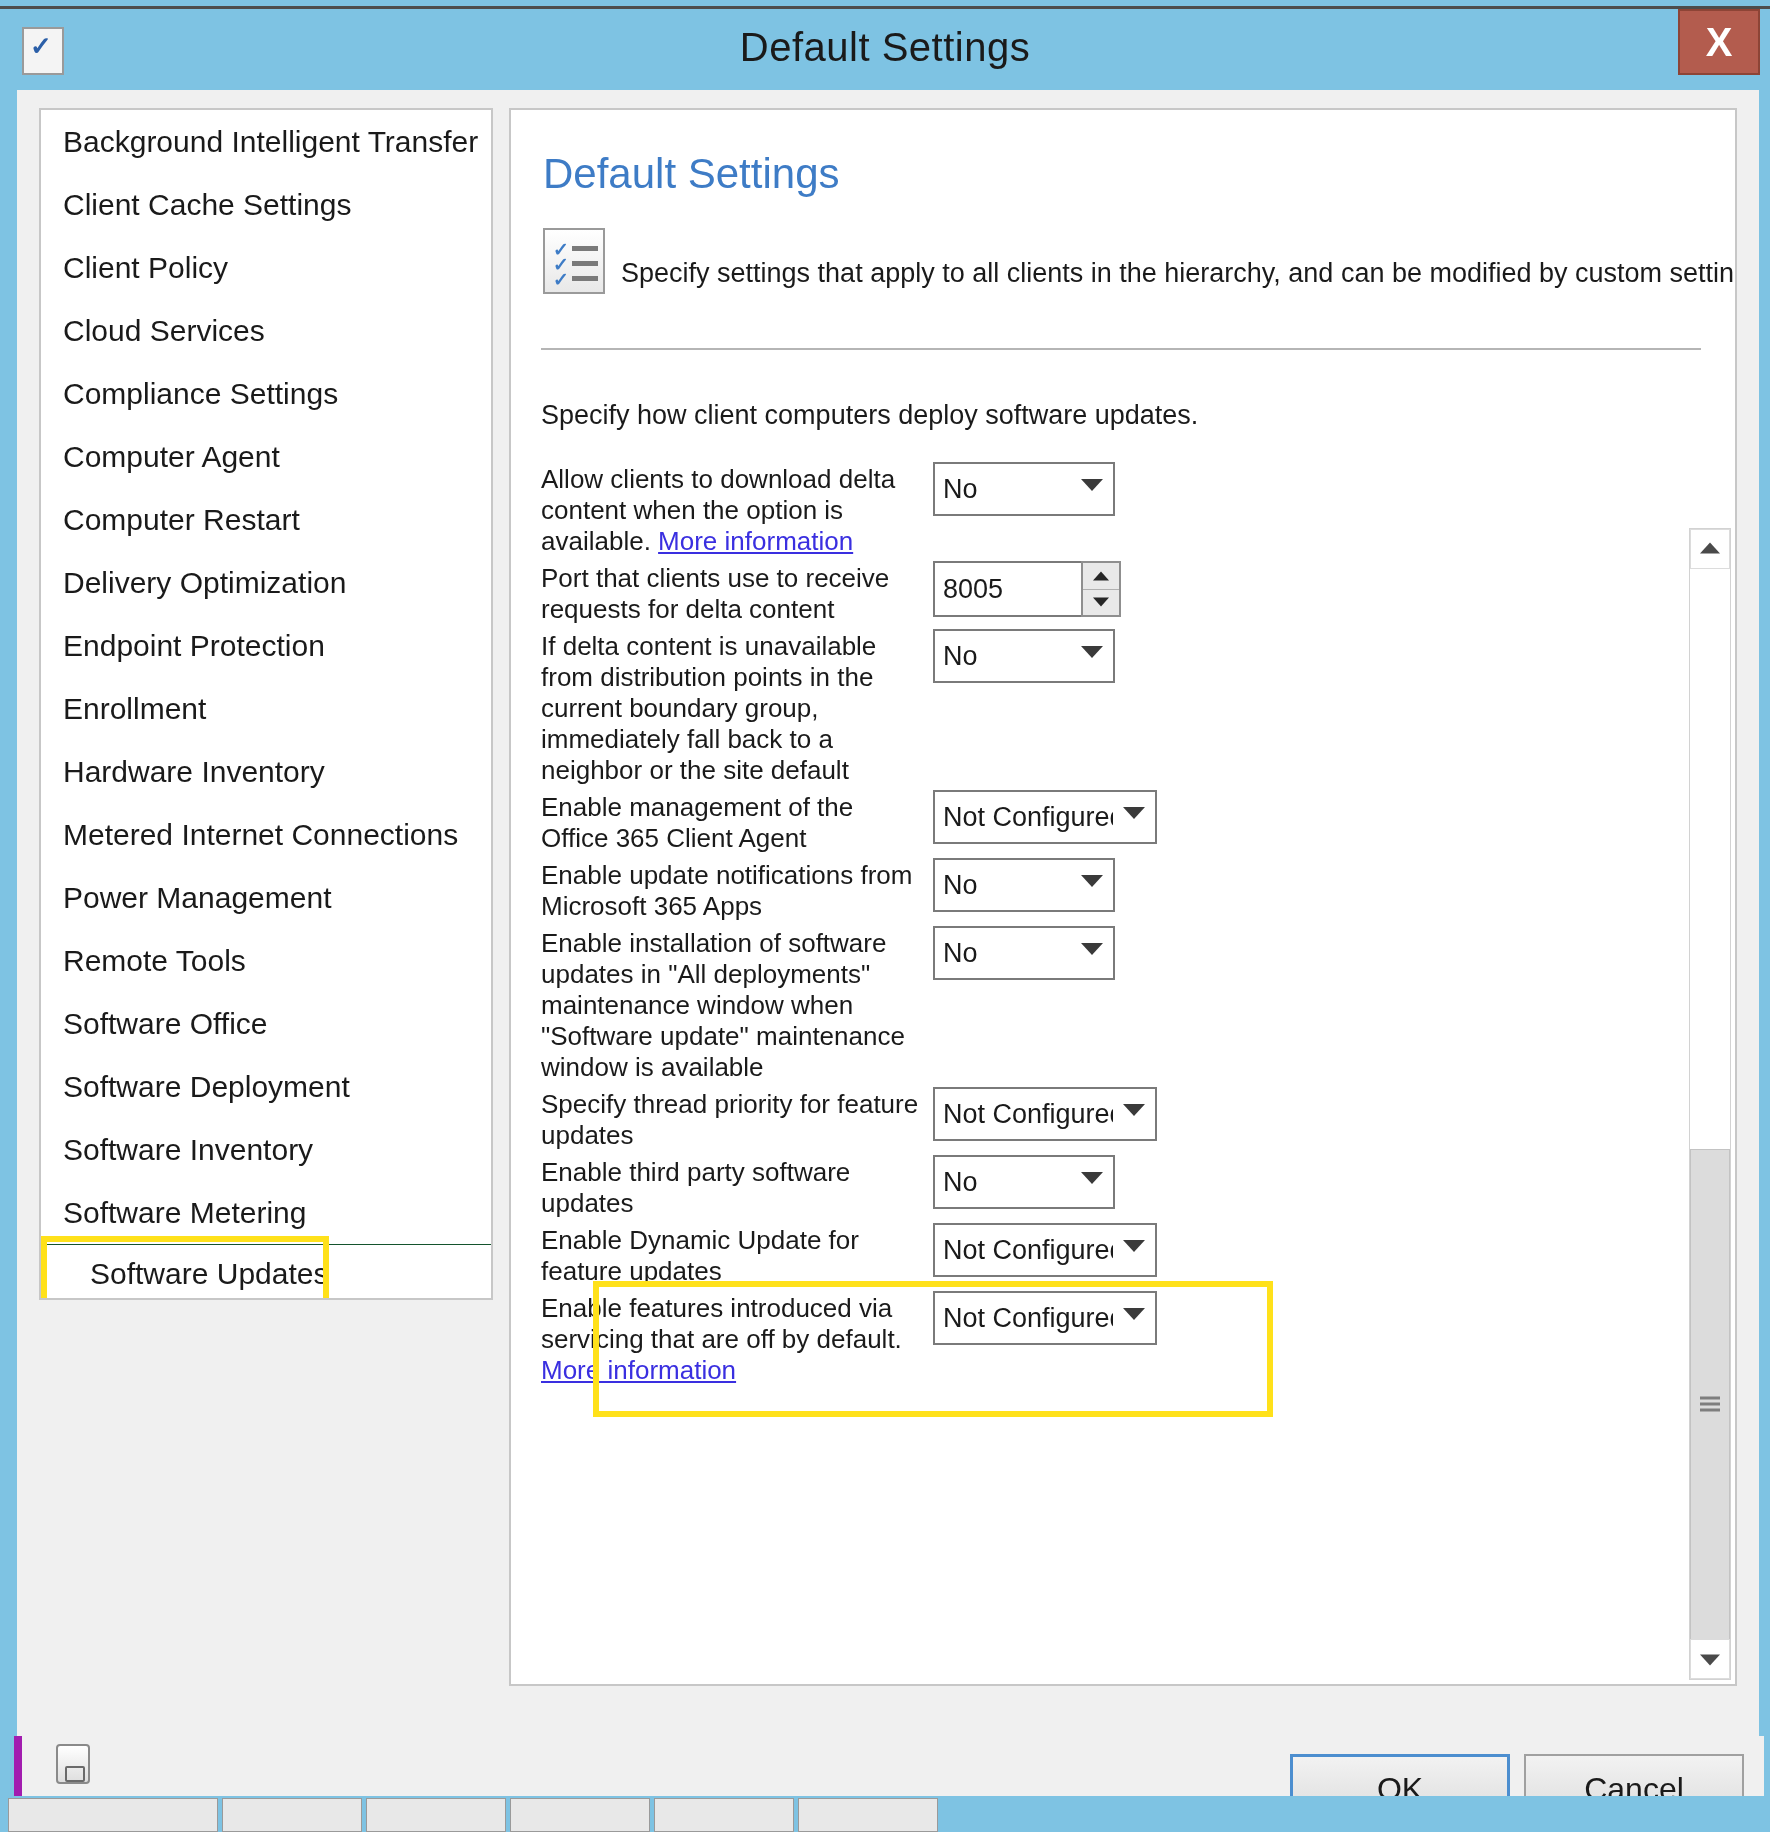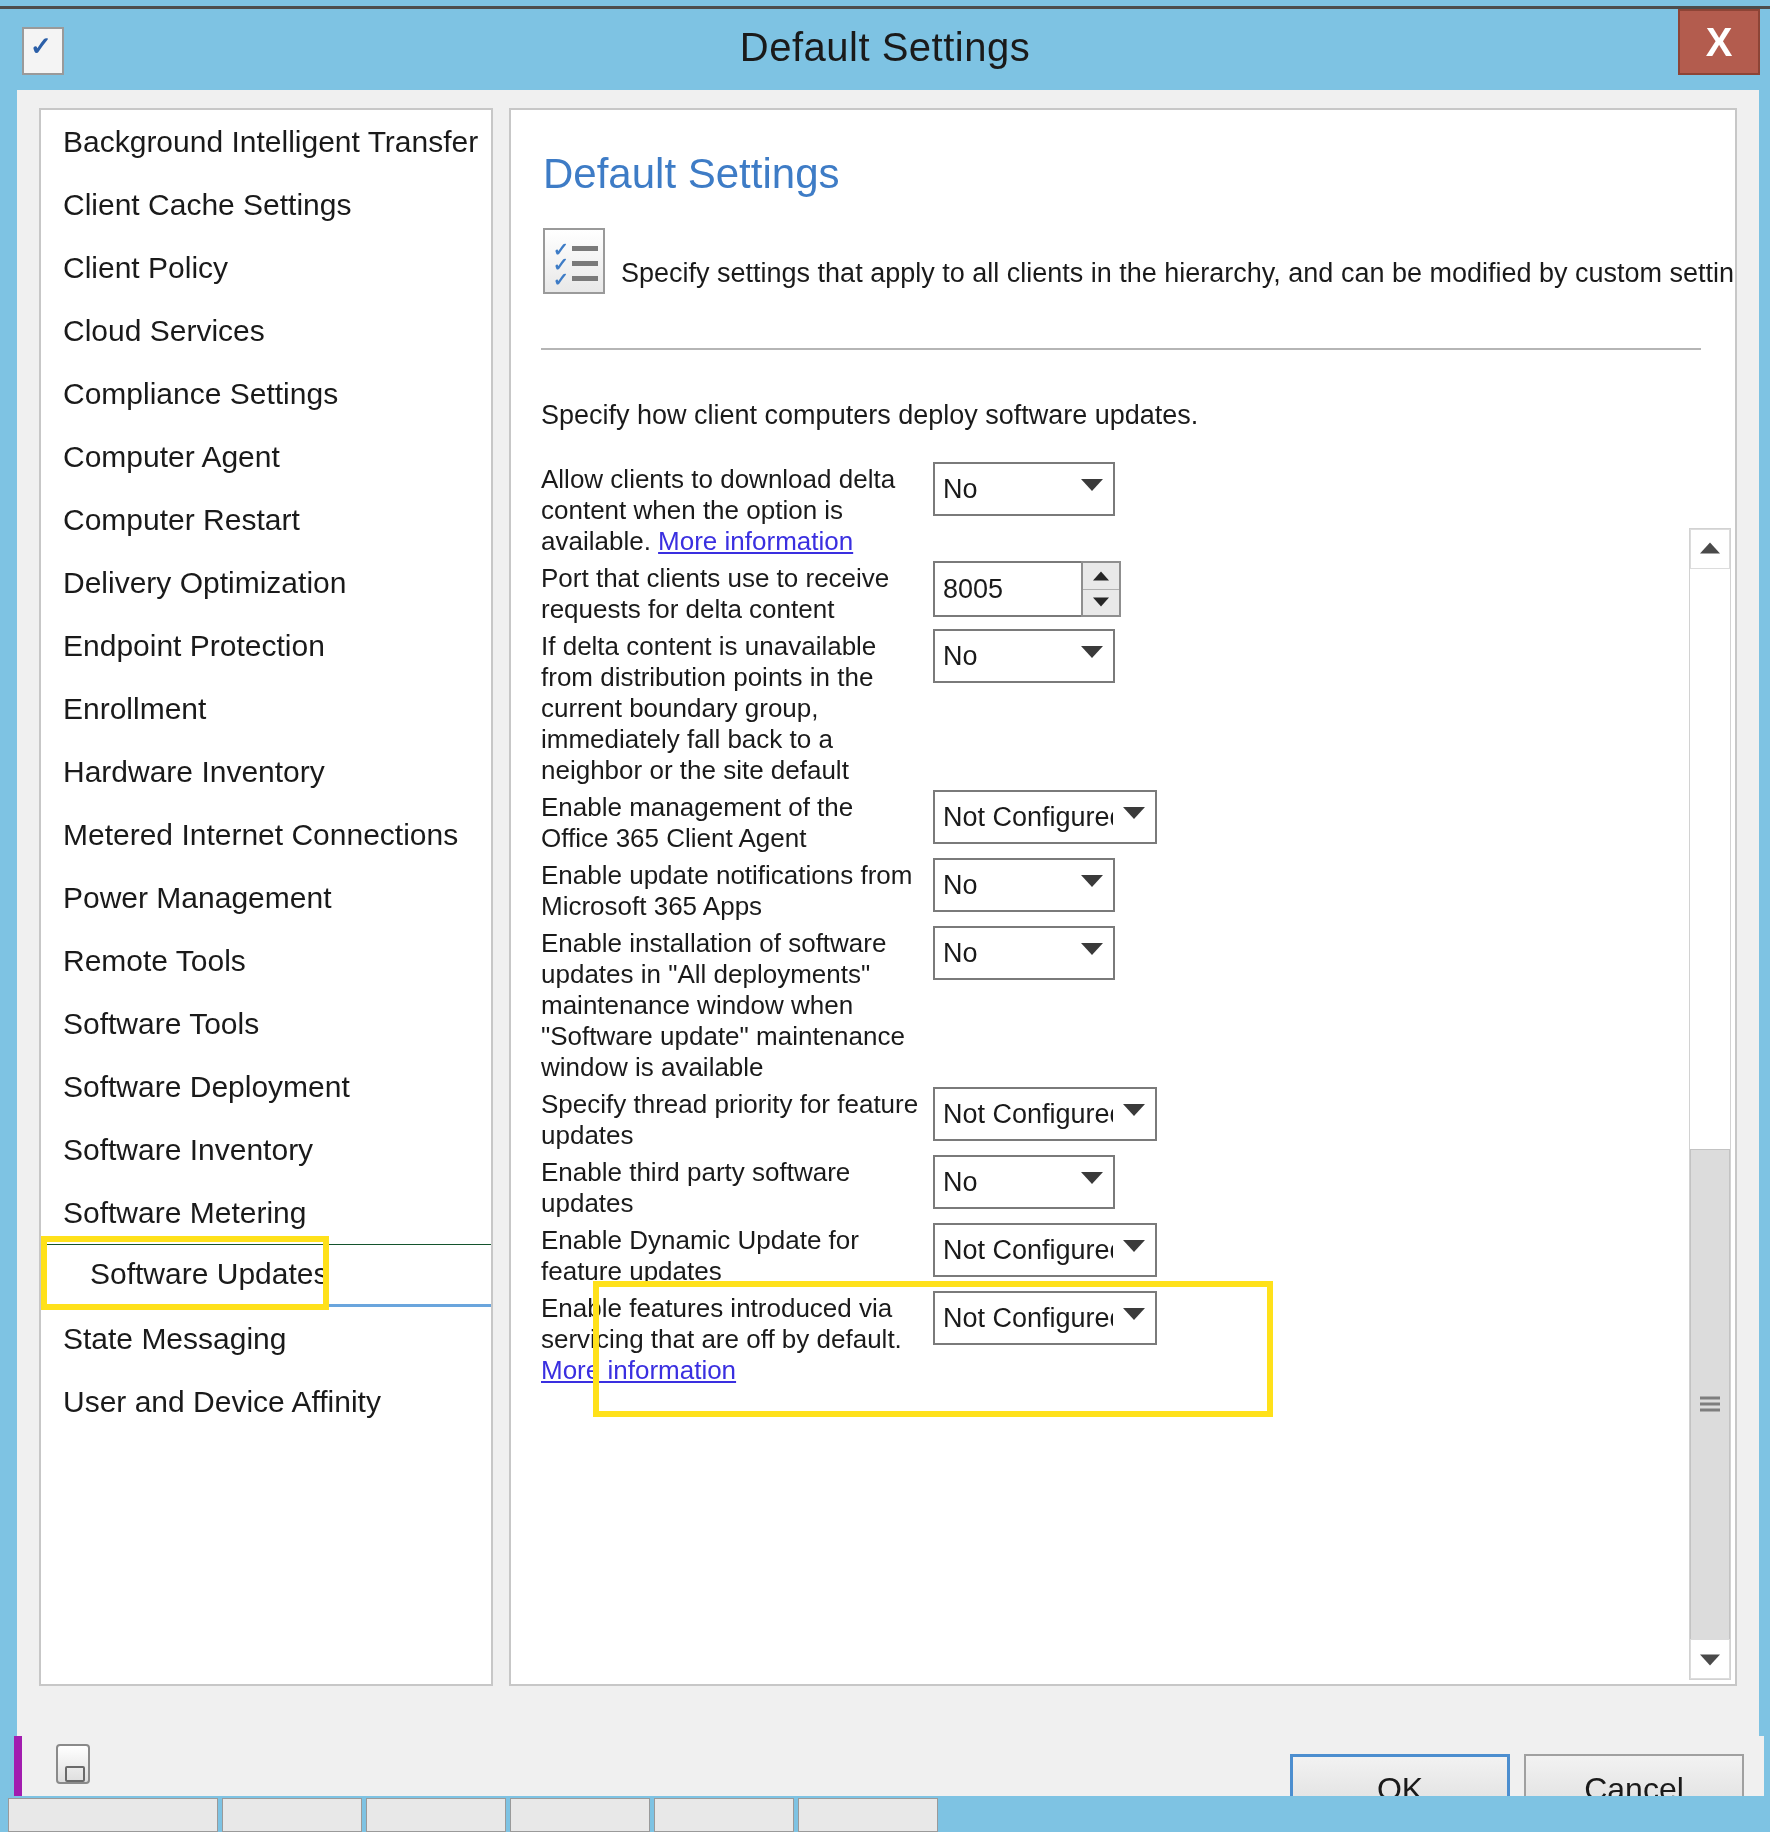--- a/index.html
+++ b/index.html
@@ -80,21 +80,21 @@
     height: 1646px;
     background: #f0f0f0;
     border-left: 3px solid #7ec3e3;
   }
 
   
   .sidebar {
     position: absolute;
     left: 22px; top: 18px;
     width: 454px;
-    height: 1578px;
+    height: 1192px;
     background: #ffffff;
     border: 2px solid #c7c7c7;
     box-sizing: border-box;
     overflow: hidden;
   }
   .side-item {
     position: relative;
     height: 63px;
     line-height: 63px;
     padding-left: 22px;
@@ -450,21 +450,21 @@
         <div class="side-item"><span>Compliance Settings</span></div>
         <div class="side-item"><span>Computer Agent</span></div>
         <div class="side-item"><span>Computer Restart</span></div>
         <div class="side-item"><span>Delivery Optimization</span></div>
         <div class="side-item"><span>Endpoint Protection</span></div>
         <div class="side-item"><span>Enrollment</span></div>
         <div class="side-item"><span>Hardware Inventory</span></div>
         <div class="side-item"><span>Metered Internet Connections</span></div>
         <div class="side-item"><span>Power Management</span></div>
         <div class="side-item"><span>Remote Tools</span></div>
-        <div class="side-item"><span>Software Tools</span></div>
+        <div class="side-item"><span>Software Office</span></div>
         <div class="side-item"><span>Software Deployment</span></div>
         <div class="side-item"><span>Software Inventory</span></div>
         <div class="side-item"><span>Software Metering</span></div>
         <div class="side-item selected"><span>Software Updates</span><span class="hl-box"></span></div>
         <div class="side-item"><span>State Messaging</span></div>
         <div class="side-item"><span>User and Device Affinity</span></div>
       </div>
 
     <div class="main">
       <div class="main-title">Default Settings</div>

